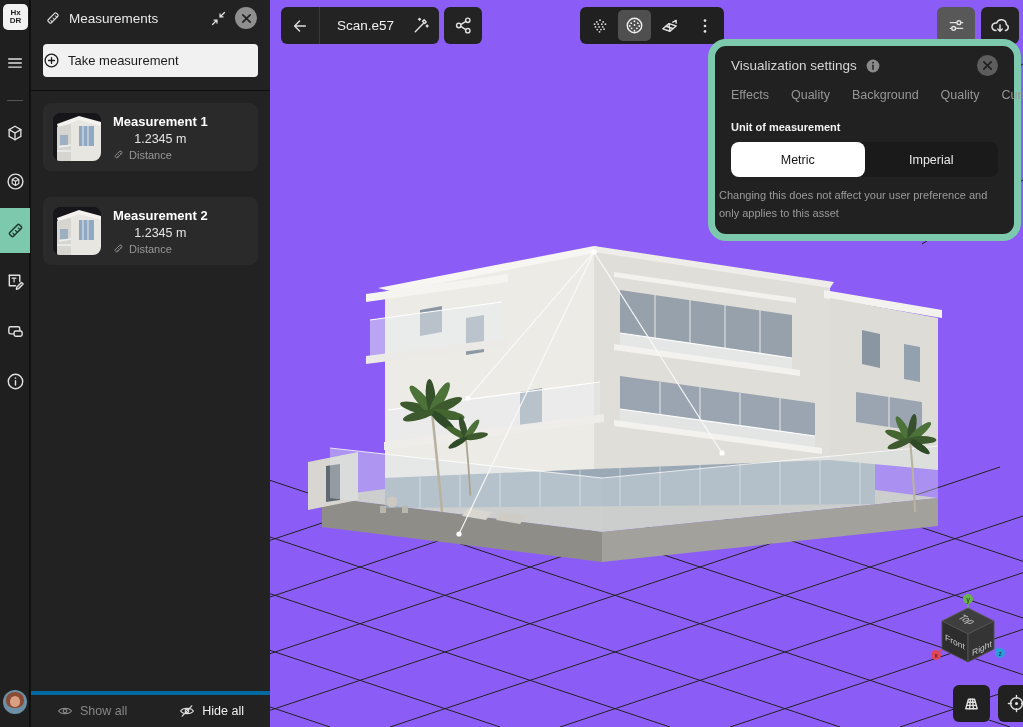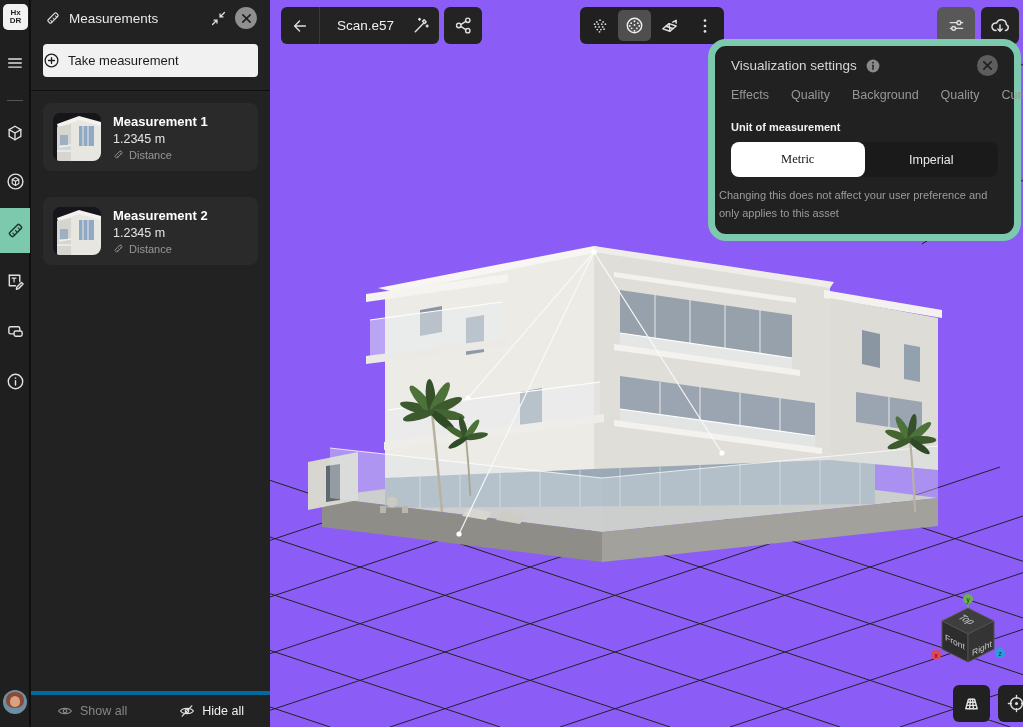--- a/index.html
+++ b/index.html
@@ -27,21 +27,21 @@
   .tm-btn { margin:8px 12px 0; height:33px; background:#f1f1f1; border:none; border-radius:4px; width:215px;
     display:flex; align-items:center; gap:8px; color:#1c1c1c; font-size:13px; cursor:pointer; font-family:inherit; }
   .search { margin:14px 12px 0; height:32px; background:#2b2b2b; border-radius:3px; display:flex; align-items:center; padding:0 10px; }
   .search input { flex:1; background:transparent; border:none; outline:none; color:#ddd; font-size:13px; font-family:inherit; }
   .search input::placeholder { color:#8f8f8f; }
   .panel-rule { margin-top:13px; border-top:1px solid #0f0f0f; }
   .cards { padding:12px; display:flex; flex-direction:column; gap:26px; }
   .card { background:#2a2a2a; border-radius:8px; height:68px; display:flex; align-items:center; padding:10px; gap:12px; cursor:pointer; }
   .thumb { width:48px; height:48px; border-radius:8px; overflow:hidden; flex:none; background:#15151a; }
   .card h4 { font-size:13px; color:#fff; font-weight:bold; }
-  .card .val { font-size:12.5px; color:#e3e3e3; margin-top:3px; }
+  .card .val { font-size:12.5px; color:#e3e3e3; margin-top:3px;text-align:center; }
   .card .meta { display:flex; align-items:center; gap:5px; font-size:11px; color:#979797; margin-top:3px; }
   .panel-foot { position:absolute; left:0; bottom:0; width:239px; height:36px; border-top:4px solid #0369a1;
     display:flex; align-items:center; justify-content:space-around; }
   .foot-btn { display:flex; align-items:center; gap:7px; font-size:12.5px; cursor:pointer; }
   .foot-btn.dim { color:#868686; }
   .foot-btn.lit { color:#f0f0f0; }
 
   
   .viewport { position:absolute; left:270px; top:0; width:900px; height:727px; background:#8b5cf6; }
   .scene { position:absolute; left:0; top:0; }
@@ -58,21 +58,21 @@
   .popup { position:absolute; left:438px; top:39px; width:313px; background:#212121; border:7px solid #7cc9ae; border-radius:18px; padding:9px 0 12px; z-index:20; }
   .pop-head { display:flex; align-items:center; gap:8px; padding:0 16px; }
   .pop-title { font-size:13.5px; color:#d6d6d6; }
   .pop-close { margin-left:auto; width:21px; height:21px; border-radius:50%; background:#5d5d5d; display:flex; align-items:center; justify-content:center; cursor:pointer; }
   .tabs { display:flex; gap:22px; padding:12px 16px 0; font-size:12.5px; color:#979797; }
   .tab { cursor:pointer; padding-bottom:7px; }
   .tab.on { color:#fff; font-weight:bold; border-bottom:2px solid #fff; }
   .sect-label { padding:10px 16px 0; font-size:11px; font-weight:bold; color:#f2f2f2; }
   .seg { margin:9px 16px 0; height:35px; background:#1a1a1a; border-radius:8px; display:flex; }
   .seg .opt { flex:1; display:flex; align-items:center; justify-content:center; font-size:12.5px; color:#e8e8e8; cursor:pointer; border-radius:8px; }
-  .seg .opt.sel { background:#fff; color:#161616;font-family:Liberation Serif, serif; }
+  .seg .opt.sel { background:#fff; color:#161616; }
   .pop-caption { padding:10px 4px 0; font-size:11px; color:#9b9b9b; line-height:1.6; }
 
   
   .br-bar { position:absolute; right:8px; bottom:5px; display:flex; gap:8px; align-items:center; }
   .br-btn { width:37px; height:37px; background:#212121; border-radius:6px; display:flex; align-items:center; justify-content:center; cursor:pointer; }
   .br-pair { width:74px; height:37px; background:#212121; border-radius:6px; display:flex; }
   .br-pair .half { width:37px; height:37px; display:flex; align-items:center; justify-content:center; cursor:pointer; border-radius:6px; }
   .br-pair .half.on { background:#4e4e4e; }
 
   .viewcube { position:absolute; left:658px; top:594px; cursor:pointer; }

